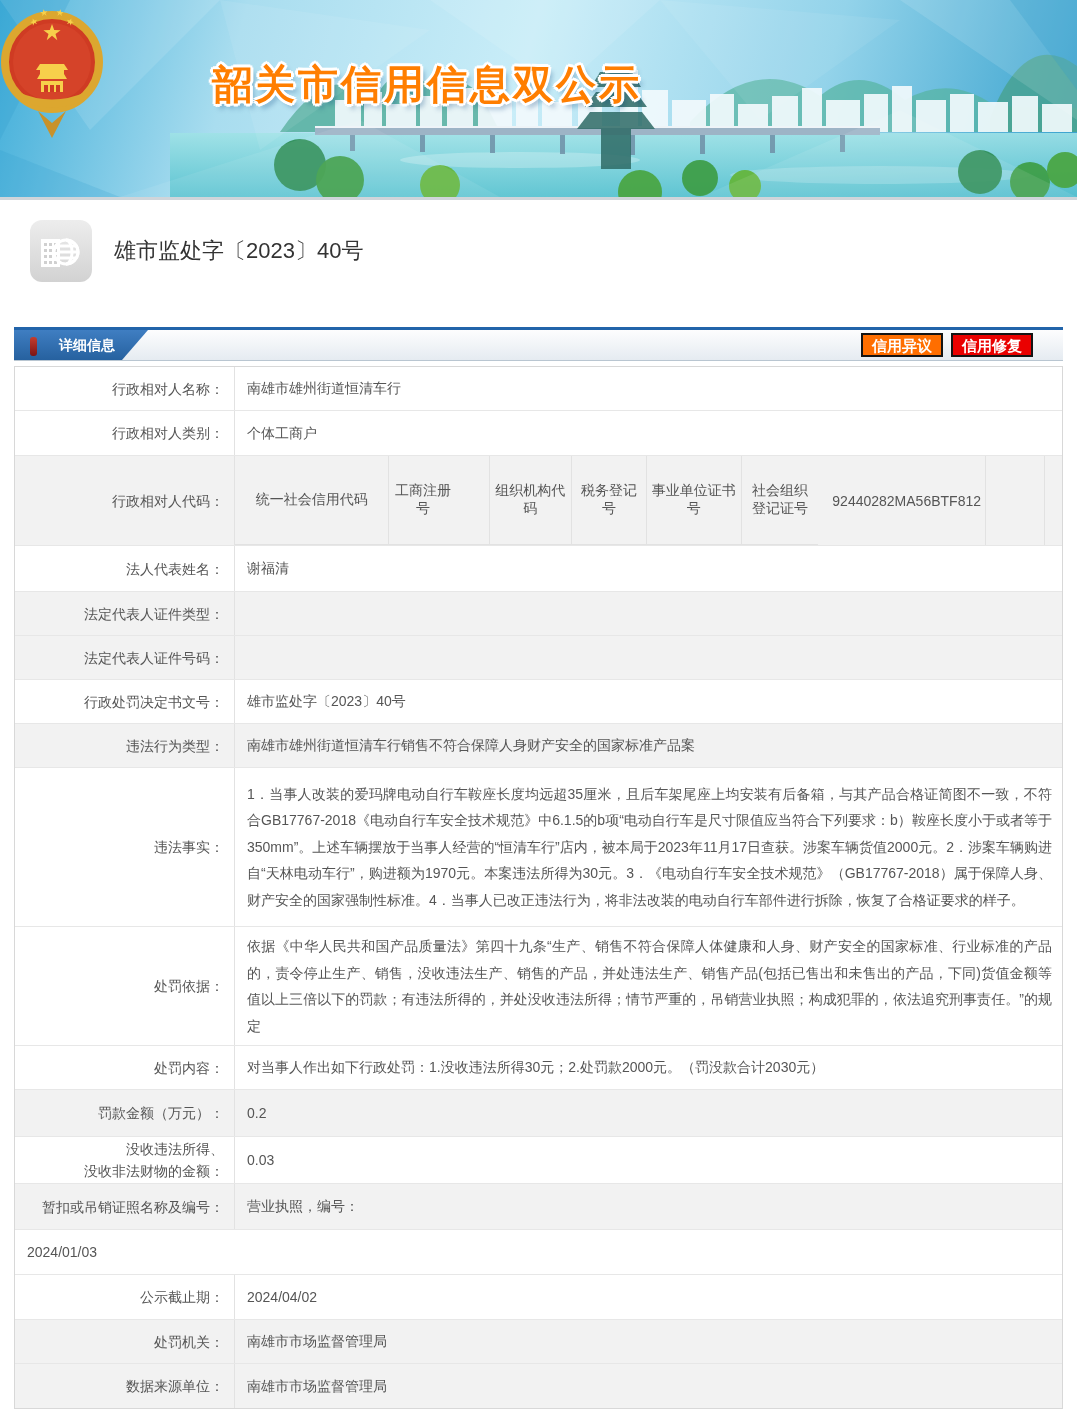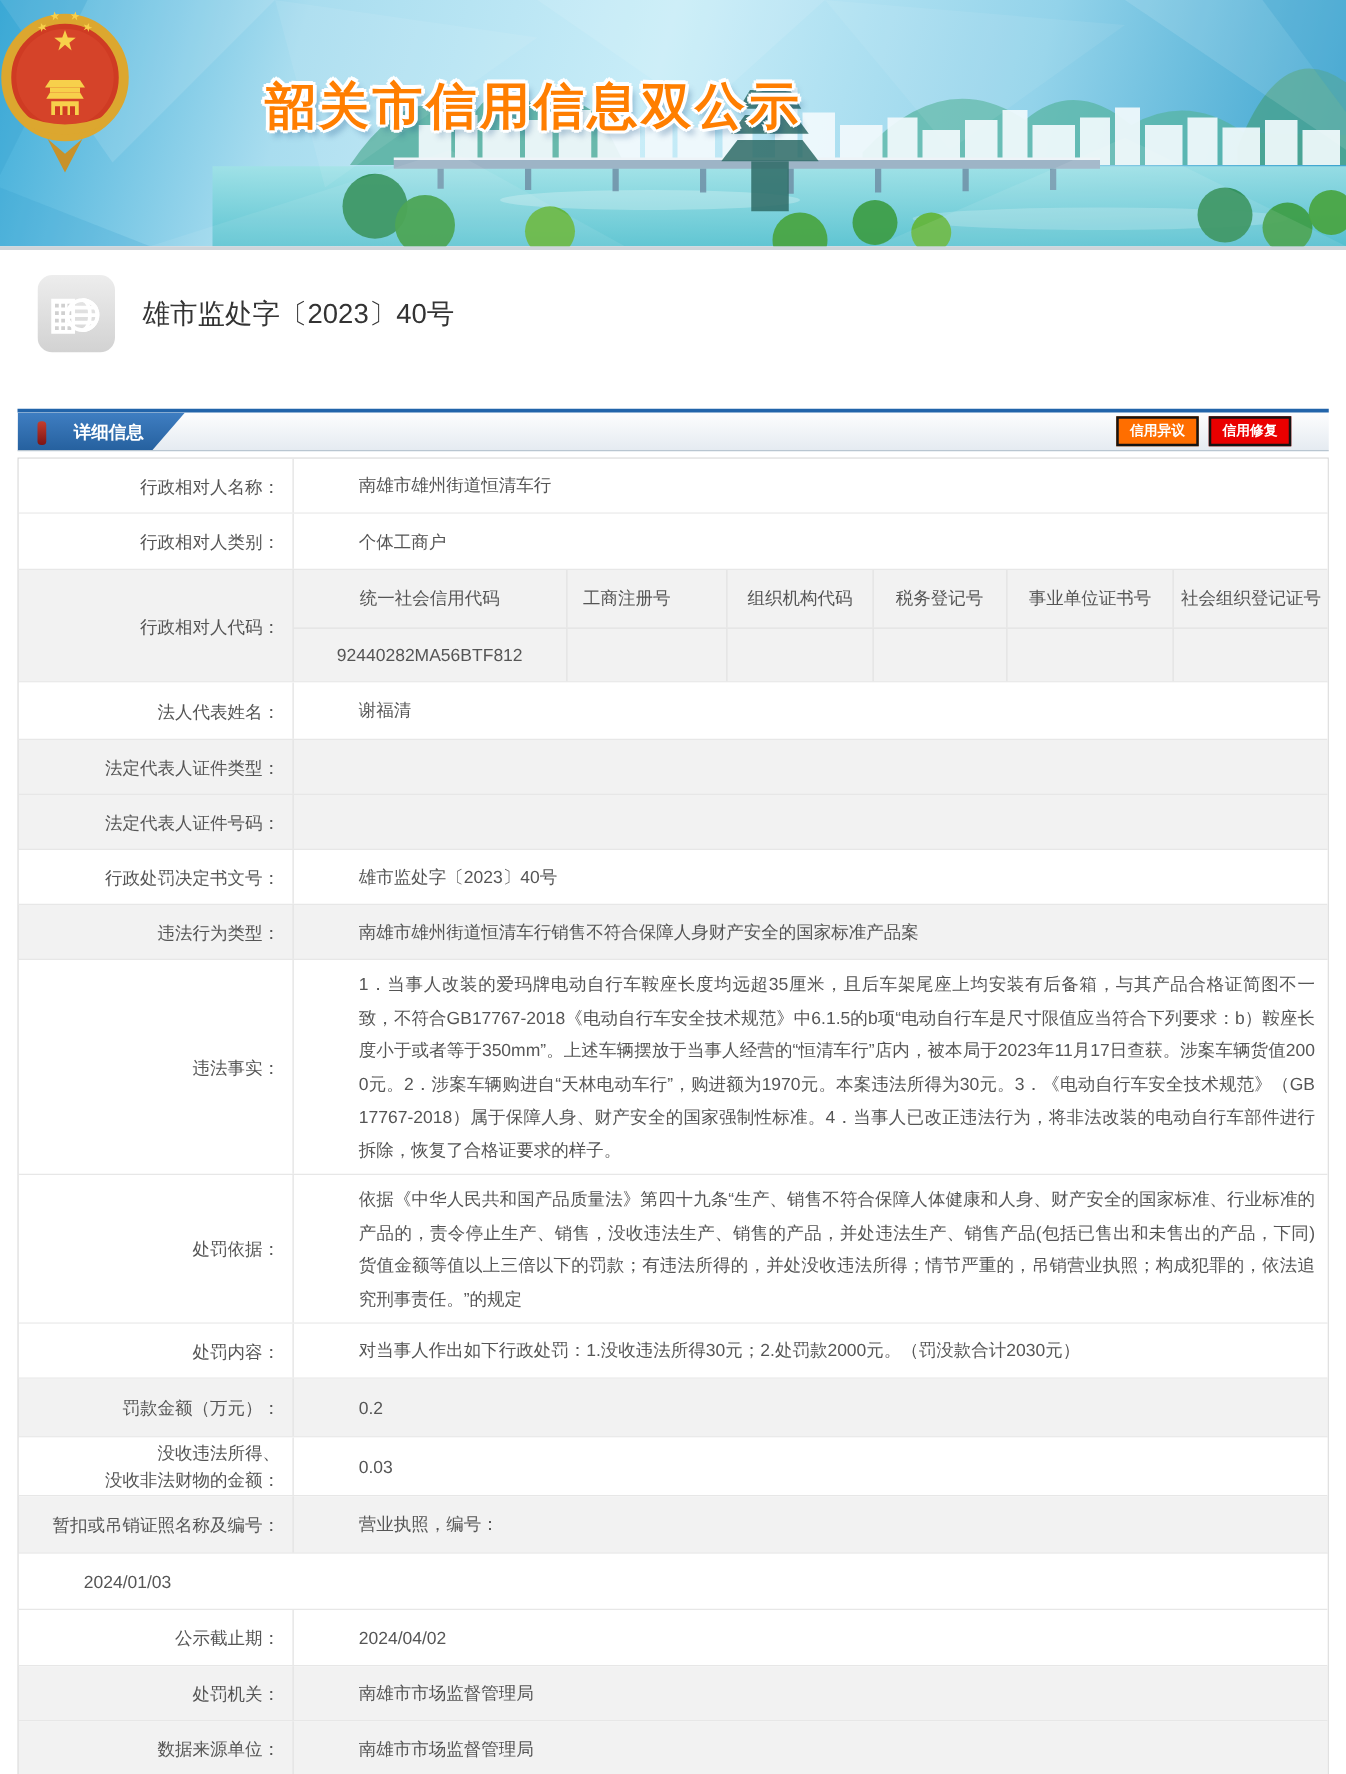--- a/index.html
+++ b/index.html
@@ -43,42 +43,42 @@
     clip-path:polygon(0 0,134px 0,108px 100%,0 100%);
   }
   .bar-pill{
     position:absolute;left:16px;top:7px;width:7px;height:19px;border-radius:3px;z-index:2;
     background:linear-gradient(#c43d2e,#7d1414);
   }
   .bar-label{position:absolute;left:45px;top:0;height:31px;line-height:31px;z-index:2;color:#fff;font-weight:bold;font-size:14px;}
   .bar-buttons{margin-left:auto;display:flex;gap:8px;margin-right:30px;z-index:2;}
   .btn{
     height:24px;box-sizing:border-box;padding:0 9px;border:2px solid #141414;
-    color:#fff;font-size:11px;font-weight:bold;line-height:19px;cursor:pointer;
+    color:#fff;font-size:15px;font-weight:bold;line-height:19px;cursor:pointer;
   }
   .btn-orange{background:#ff6e00;}
   .btn-red{background:#ea0000;}
   
   .dtable{margin-top:5px;border:1px solid #d8d8d8;}
   .trow{display:flex;min-height:44px;box-sizing:border-box;border-bottom:1px solid #e7e7e7;background:#fff;}
   .trow:last-child{border-bottom:none;}
   .trow.alt{background:#f2f2f2;}
   .h45{min-height:45px;}.h46{min-height:46px;}.h47{min-height:47px;}
   .r-fact{min-height:159px;}
   .r-basis{min-height:106px;}
   .code-row{min-height:90px;}
   .tlabel{
     flex:0 0 209px;display:flex;align-items:center;justify-content:flex-end;
     text-align:right;padding-right:10px;border-right:1px solid #e2e2e2;
     color:#555;white-space:pre-line;line-height:22px;
   }
   .tvalue{flex:1;display:flex;align-items:center;padding:6px 10px 6px 12px;box-sizing:border-box;}
-  .tvalue span{line-height:26.5px;text-align:justify;word-break:break-all;margin-left:40px;}
+  .tvalue span{line-height:26.5px;text-align:justify;word-break:break-all;}
   
-  .code-sub{flex:1;display:flex;flex-direction:column;}
+  .code-sub{flex:1;display:flex;flex-direction:row;gap:10px;}
   .code-head{display:flex;min-height:46px;border-bottom:1px solid #e2e2e2;}
   .code-vals{display:flex;min-height:42px;}
   .code-cell{display:flex;align-items:center;justify-content:center;text-align:center;box-sizing:border-box;padding:2px 4px;}
   .code-head .code-cell + .code-cell,.code-vals .code-cell + .code-cell{border-left:1px solid #e2e2e2;}
   .cw0{flex:0 0 26.3%;}.cw1{flex:0 0 11.7%;}.cw2{flex:0 0 14.1%;margin-left:32px;}.cw3{flex:0 0 12.9%;}.cw4{flex:0 0 16.2%;}.cw5{flex:1;}
 </style>
 </head>
 <body>
 
 <div class="banner">

